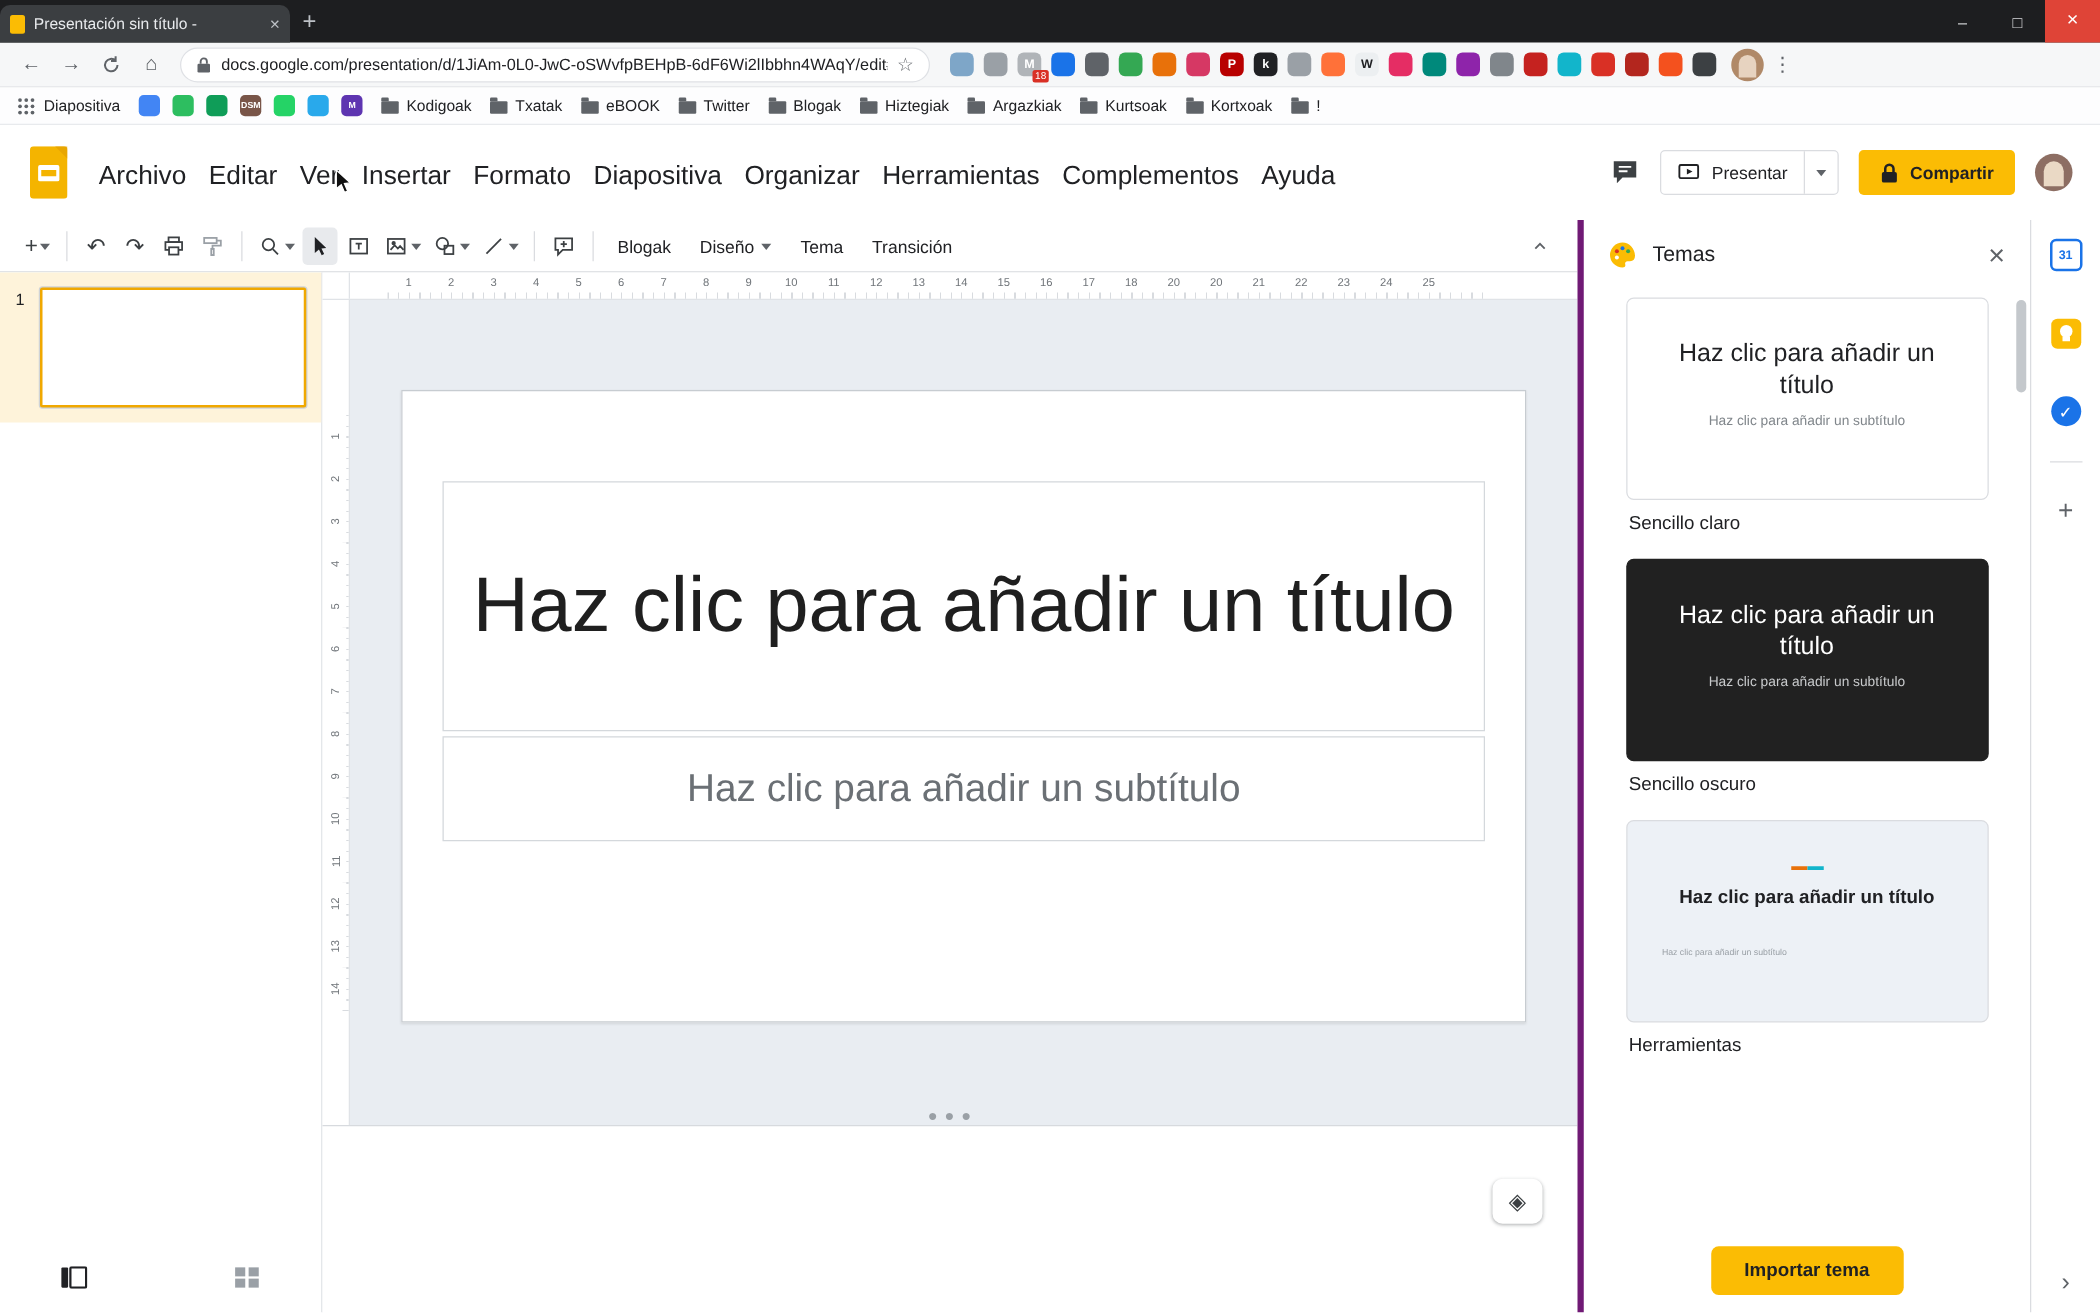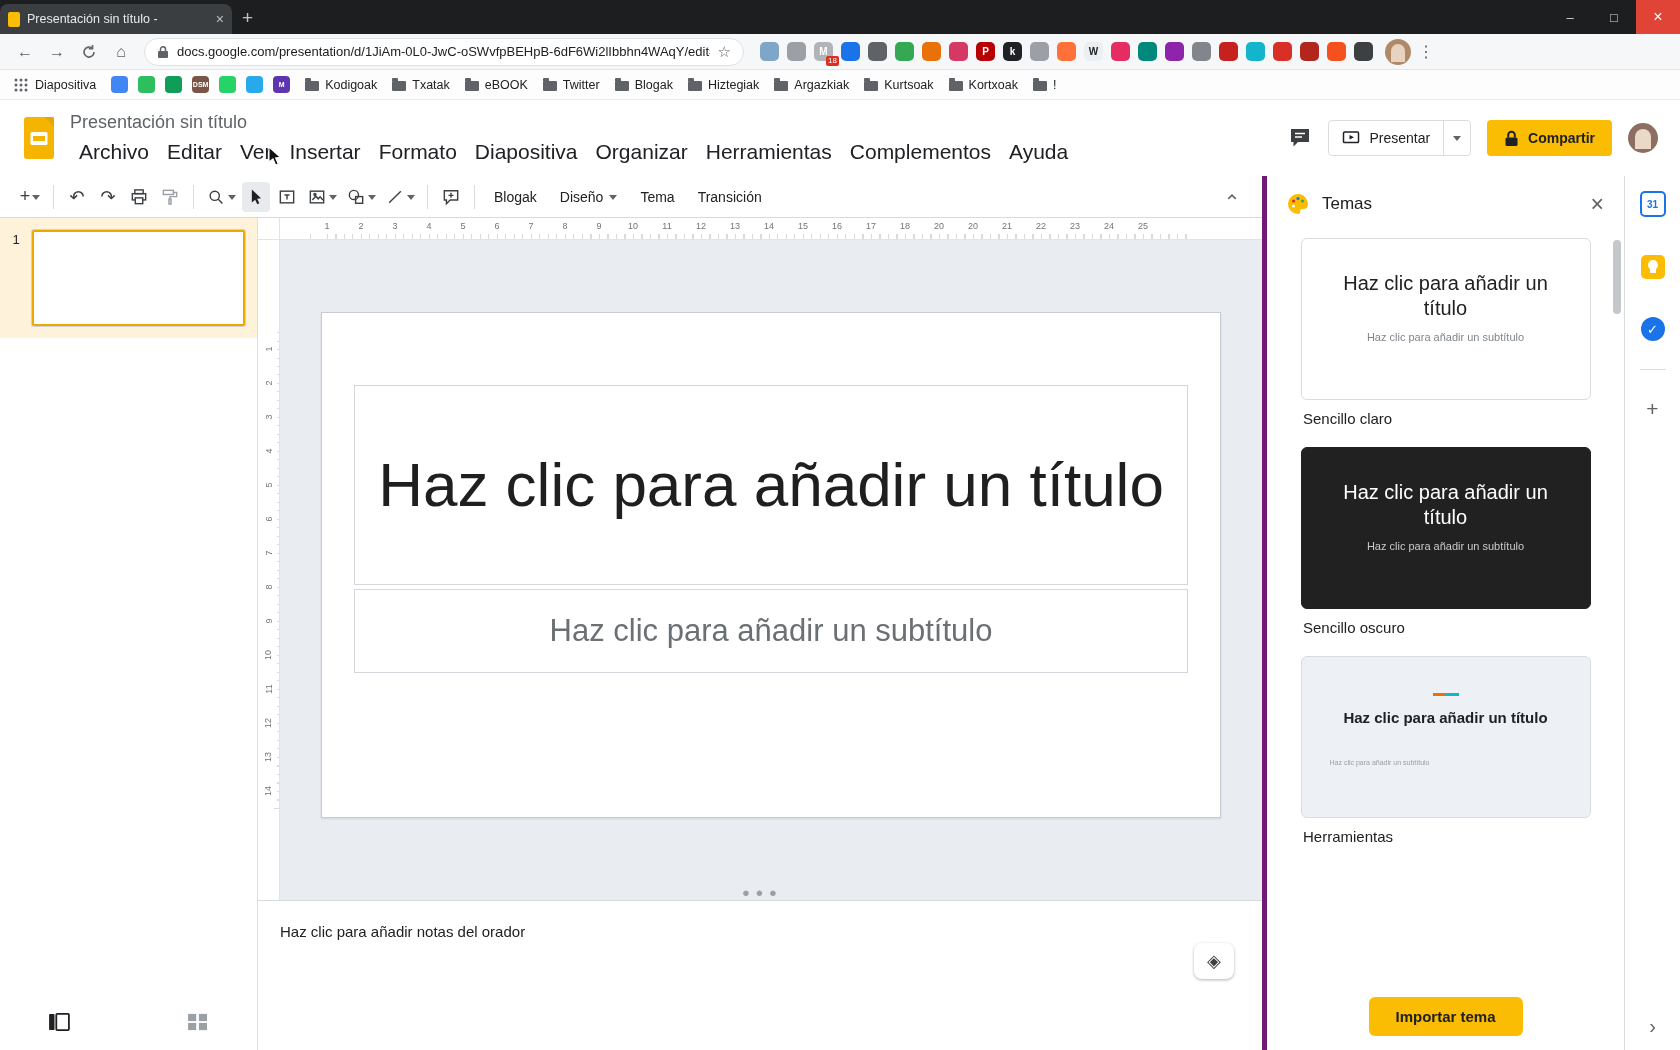--- a/index.html
+++ b/index.html
@@ -259,21 +259,20 @@
 </div>
 
 <div class="app-header">
   <svg width="30" height="42" viewBox="0 0 30 42">
     <rect width="30" height="42" rx="3" fill="#f4b400"></rect>
     <path d="M20 0h10v10z" fill="#e09c00" opacity="0.6"></path>
     <rect x="6.5" y="15" width="17" height="13" rx="1.5" fill="#fff"></rect>
     <rect x="9" y="19" width="12" height="5" fill="#f4b400"></rect>
   </svg>
   <div class="title-block">
-    <div class="doc-title">Presentación sin título</div>
     <div class="menu-bar">
       <svg class="cursor-ptr" width="16" height="21" viewBox="0 0 16 21">
         <path d="M3 1 L3 16 L7 12.8 L9.6 19 L12.2 17.9 L9.6 11.9 L14.4 11.3 Z" fill="#111" stroke="#fff" stroke-width="1.1"></path>
       </svg>
     <div class="menu-item">Archivo</div>
         <div class="menu-item">Editar</div>
         <div class="menu-item">Ver</div>
         <div class="menu-item">Insertar</div>
         <div class="menu-item">Formato</div>
         <div class="menu-item">Diapositiva</div>
@@ -510,21 +509,20 @@
             </div>
           <div class="canvas">
             <div class="slide">
               <div class="title-ph">Haz clic para añadir un título</div>
               <div class="subtitle-ph">Haz clic para añadir un subtítulo</div>
             </div>
           </div>
         </div>
         <div class="notes">
           <span class="notes-handle">● ● ●</span>
-          <div class="notes-text">Haz clic para añadir notas del orador</div>
           <div class="explore-btn">◈</div>
         </div>
       </div>
     </div>
   </div>
 
   <div class="themes">
     <div class="themes-header">
       <svg width="22" height="22" viewBox="0 0 22 22">
         <path d="M11 1a10 10 0 1 0 0 20c1.6 0 2.6-1 2.2-2.4-.4-1.3.3-2.6 1.8-2.6H17a4.5 4.5 0 0 0 4-4.5C21 6 16.5 1 11 1z" fill="#fbbc04"></path>

